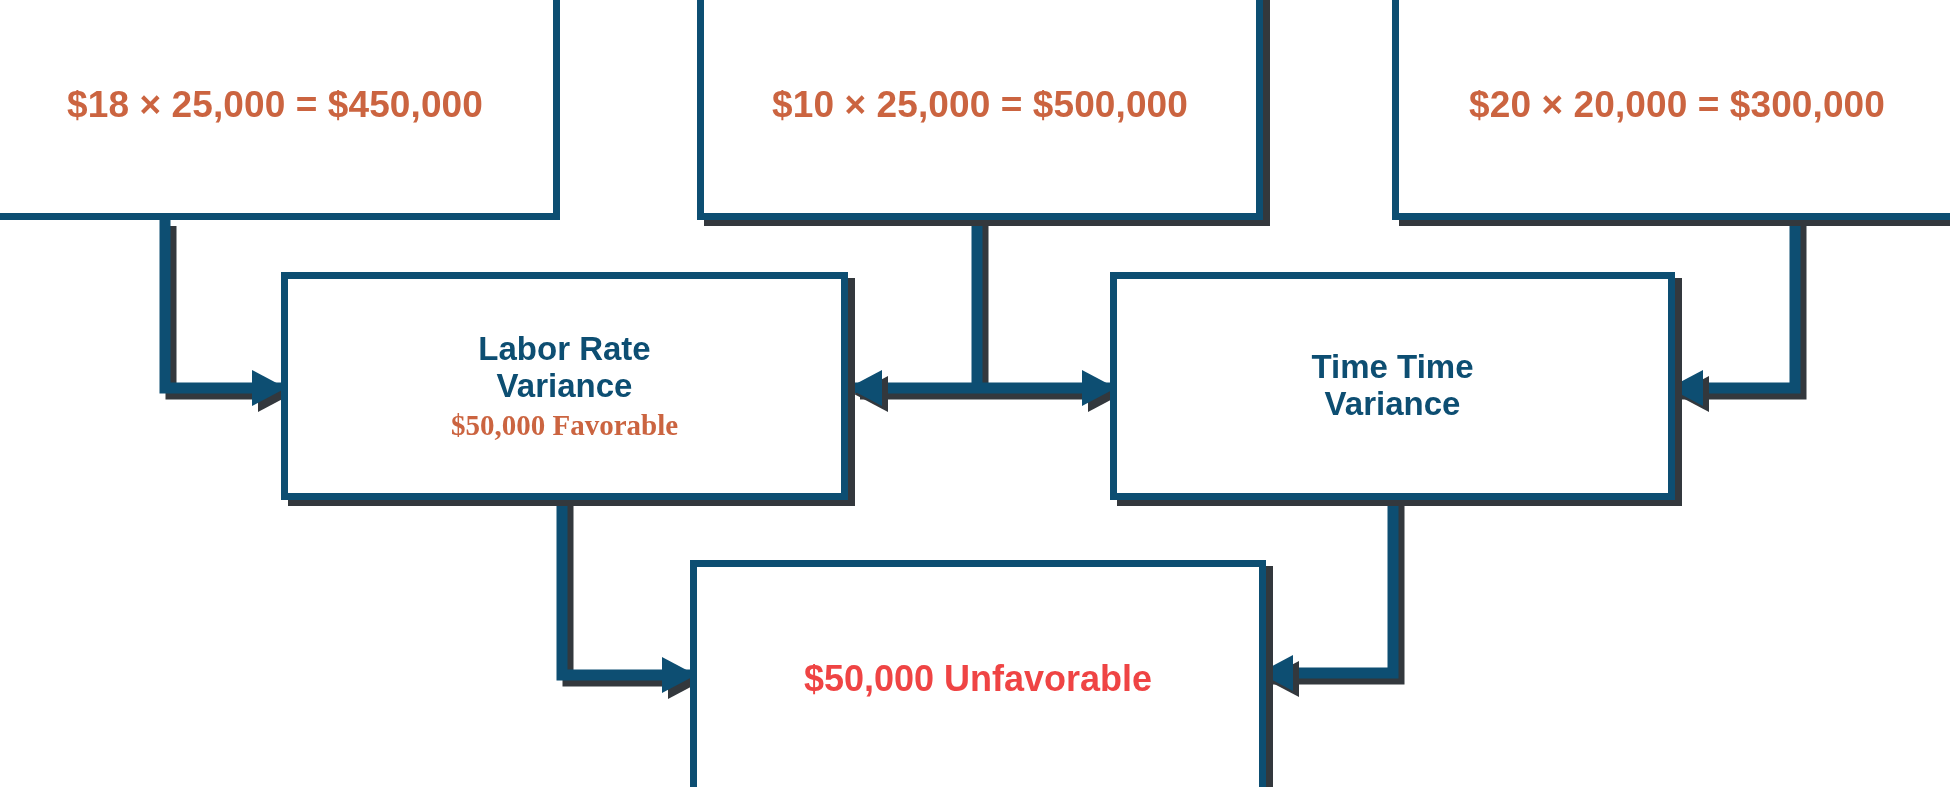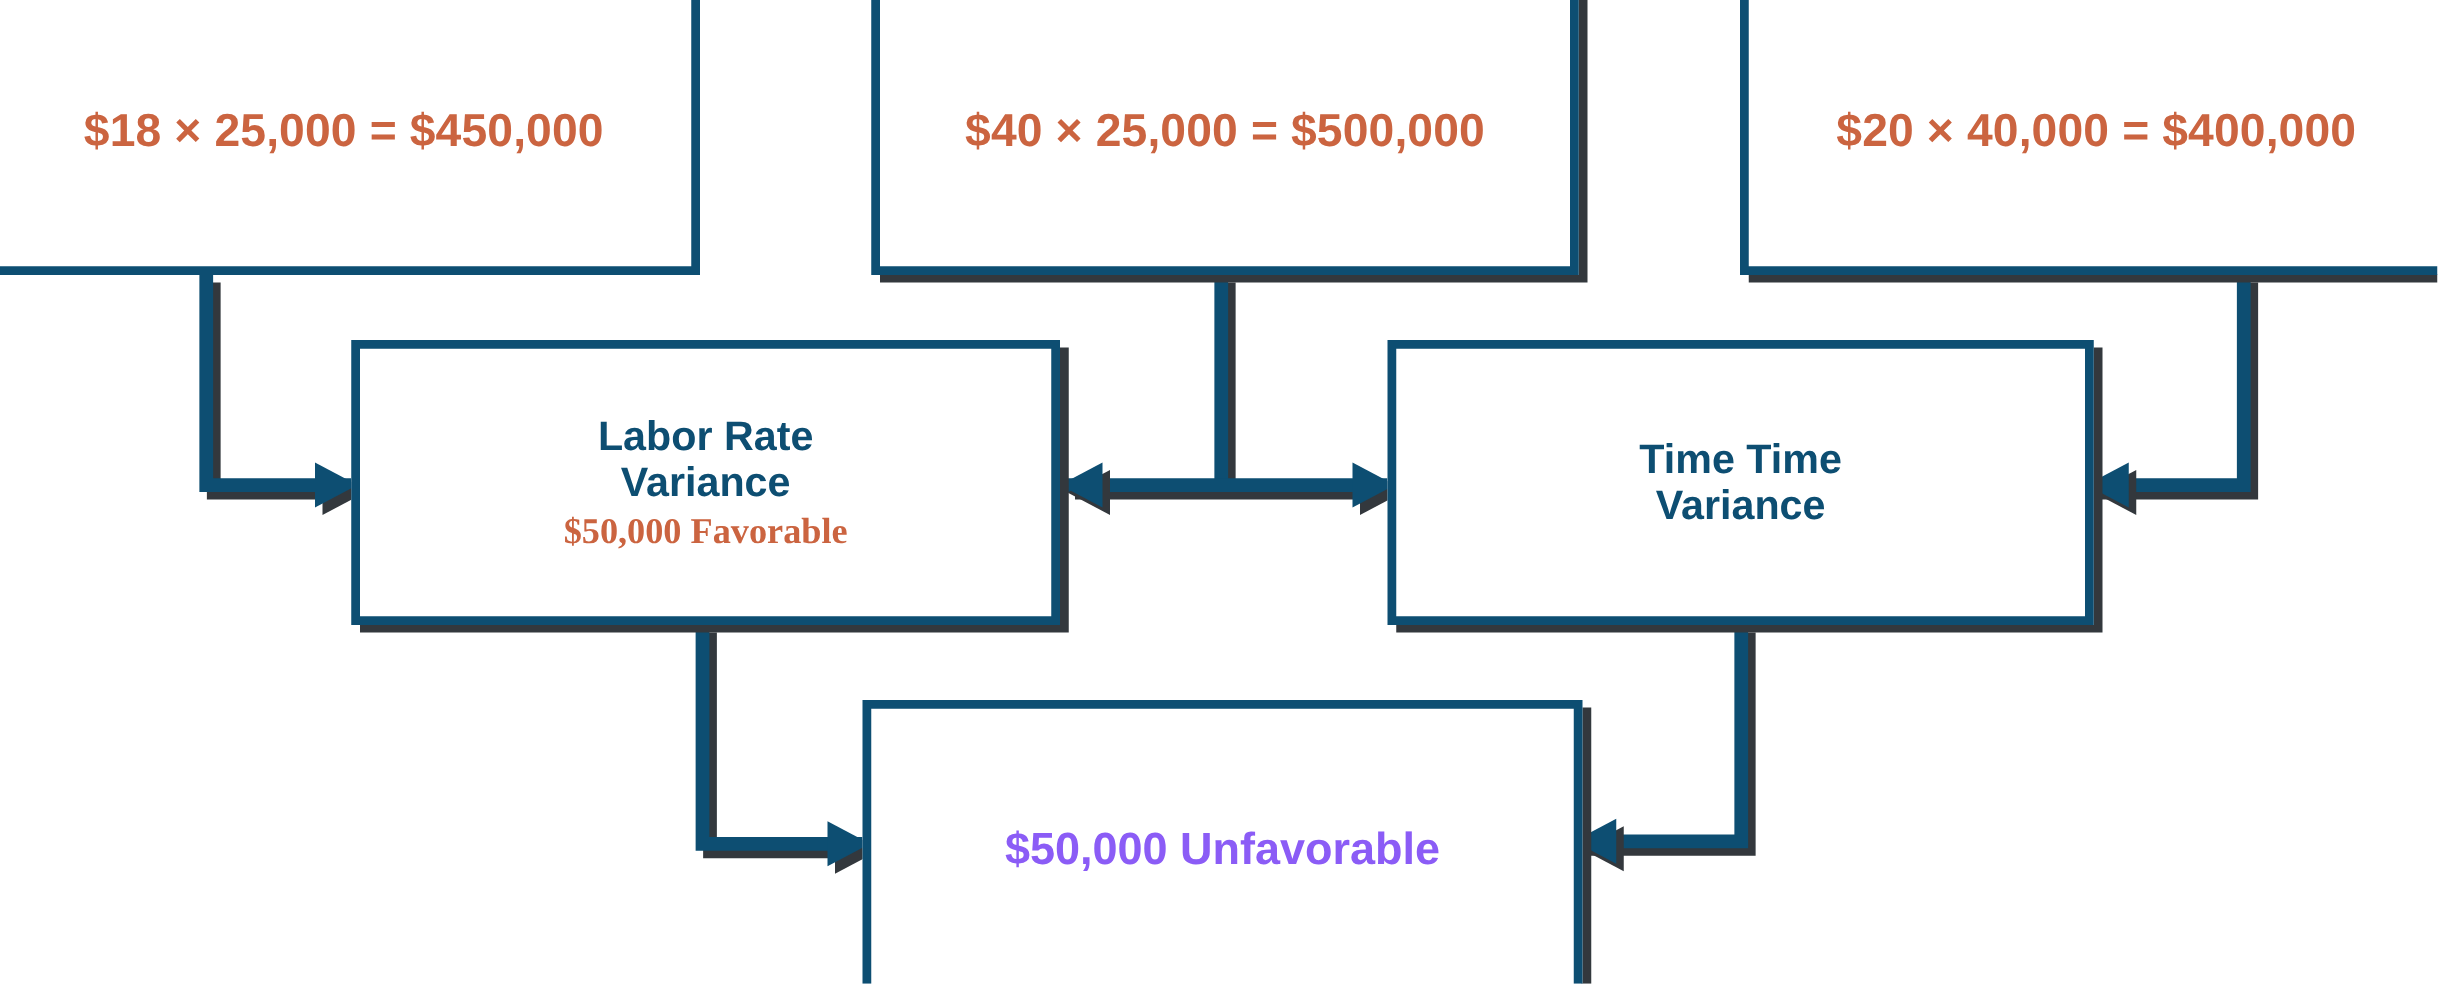--- a/index.html
+++ b/index.html
@@ -54,21 +54,21 @@
   .variance-amount {
     color: #cb6440;
     font-size: 29px;
     font-weight: bold;
     line-height: 1.12;
     margin-top: 4px;
     white-space: nowrap;
     font-family: Liberation Serif, serif;
   }
   .result-text {
-    color: #8b5cf6;
+    color: #ef4444;
     font-size: 36px;
     font-weight: bold;
     white-space: nowrap;
   }
 </style>
 </head>
 <body>
 
 <div id="diagram-root">
 
@@ -108,25 +108,25 @@
       <polygon points="696,675 662,657 662,693"></polygon>
       <polygon points="1259,673 1293,655 1293,691"></polygon>
     </g>
   </svg>
 
   <div class="node-box" style="left:-10px; top:-10px; width:570px; height:230px;">
     <span class="formula-text">$18 × 25,000 = $450,000</span>
   </div>
 
   <div class="node-box shadowed" style="left:697px; top:-10px; width:566px; height:230px;">
-    <span class="formula-text">$40 × 25,000 = $500,000</span>
+    <span class="formula-text">$10 × 25,000 = $500,000</span>
   </div>
 
   <div class="node-box shadowed" style="left:1392px; top:-10px; width:570px; height:230px;">
-    <span class="formula-text">$20 × 40,000 = $400,000</span>
+    <span class="formula-text">$20 × 20,000 = $300,000</span>
   </div>
 
   <div class="node-box shadowed" style="left:281px; top:272px; width:567px; height:228px;justify-content:center;">
     <div class="variance-title">Labor Rate</div>
     <div class="variance-title">Variance</div>
     <div class="variance-amount">$50,000 Favorable</div>
   </div>
 
   <div class="node-box shadowed" style="left:1110px; top:272px; width:565px; height:228px;">
     <div class="variance-title">Time Time</div>

